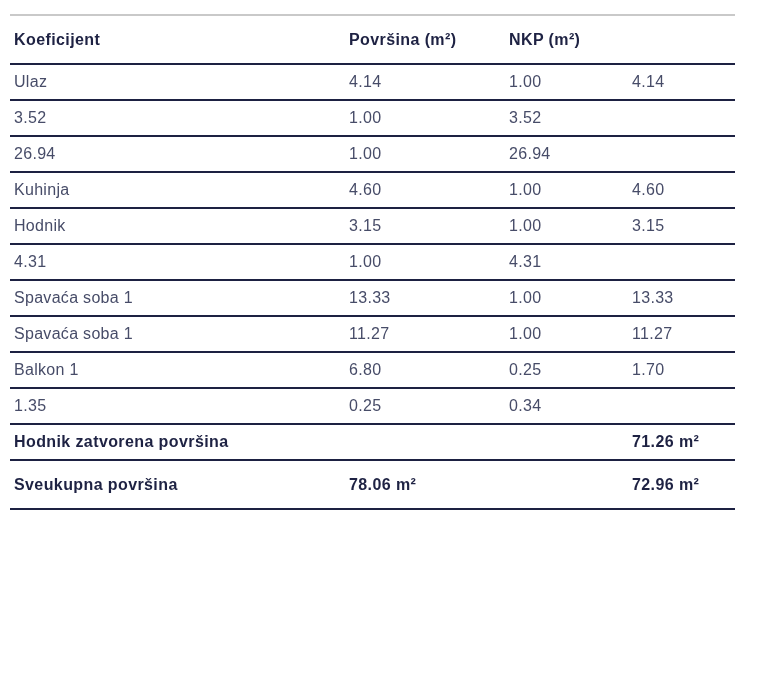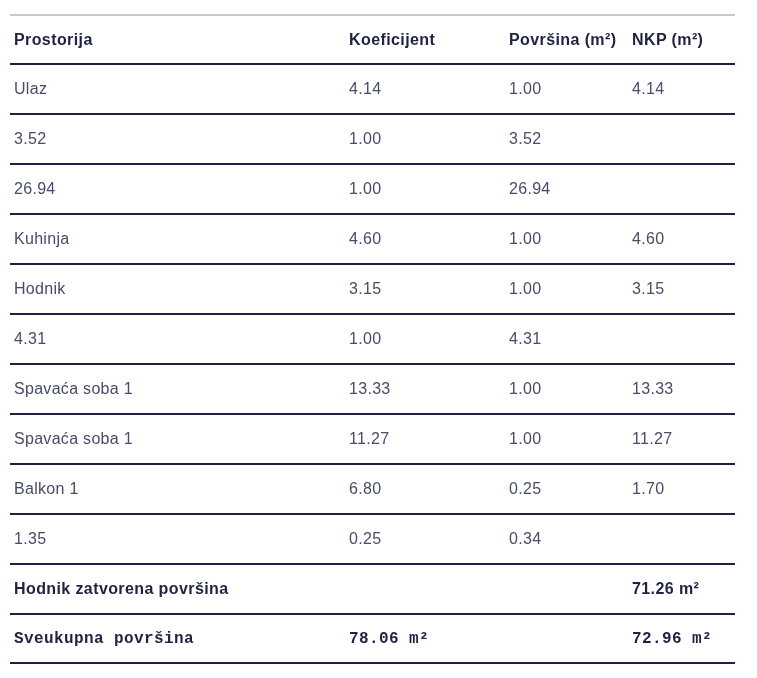--- a/index.html
+++ b/index.html
@@ -17,25 +17,25 @@
     position:relative;overflow:hidden;
   }
   .area-table{
     position:absolute;left:10px;top:14px;width:725px;
     border-top:2px solid var(--top-divider);
   }
   .t-row{
     display:grid;
     grid-template-columns:335px 160px 123px 1fr;
     align-items:center;
-    height:50px;
+    height:36px;
     border-bottom:2px solid var(--row-divider);
   }
   .t-row.header{height:49px;}
-  .t-row.last{height:49px;font-family:Liberation Mono, monospace;}
+  .t-row.last{height:49px;}
   .cell{
     font-size:16px;
     letter-spacing:0.3px;
     color:var(--body-text);
     padding-left:4px;
     white-space:nowrap;
     overflow:hidden;
   }
   .header .cell,
   .total .cell{
@@ -43,21 +43,20 @@
     color:var(--heading-text);
     letter-spacing:0.4px;
   }
 </style>
 </head>
 <body>
 
 <div class="area-table">
 
   <div class="t-row header">
-    <div class="cell">Prostorija</div>
     <div class="cell">Koeficijent</div>
     <div class="cell">Površina (m²)</div>
     <div class="cell">NKP (m²)</div>
   </div>
 
   <div class="t-row">
     <div class="cell">Ulaz</div>
     <div class="cell">4.14</div>
     <div class="cell">1.00</div>
     <div class="cell">4.14</div>

